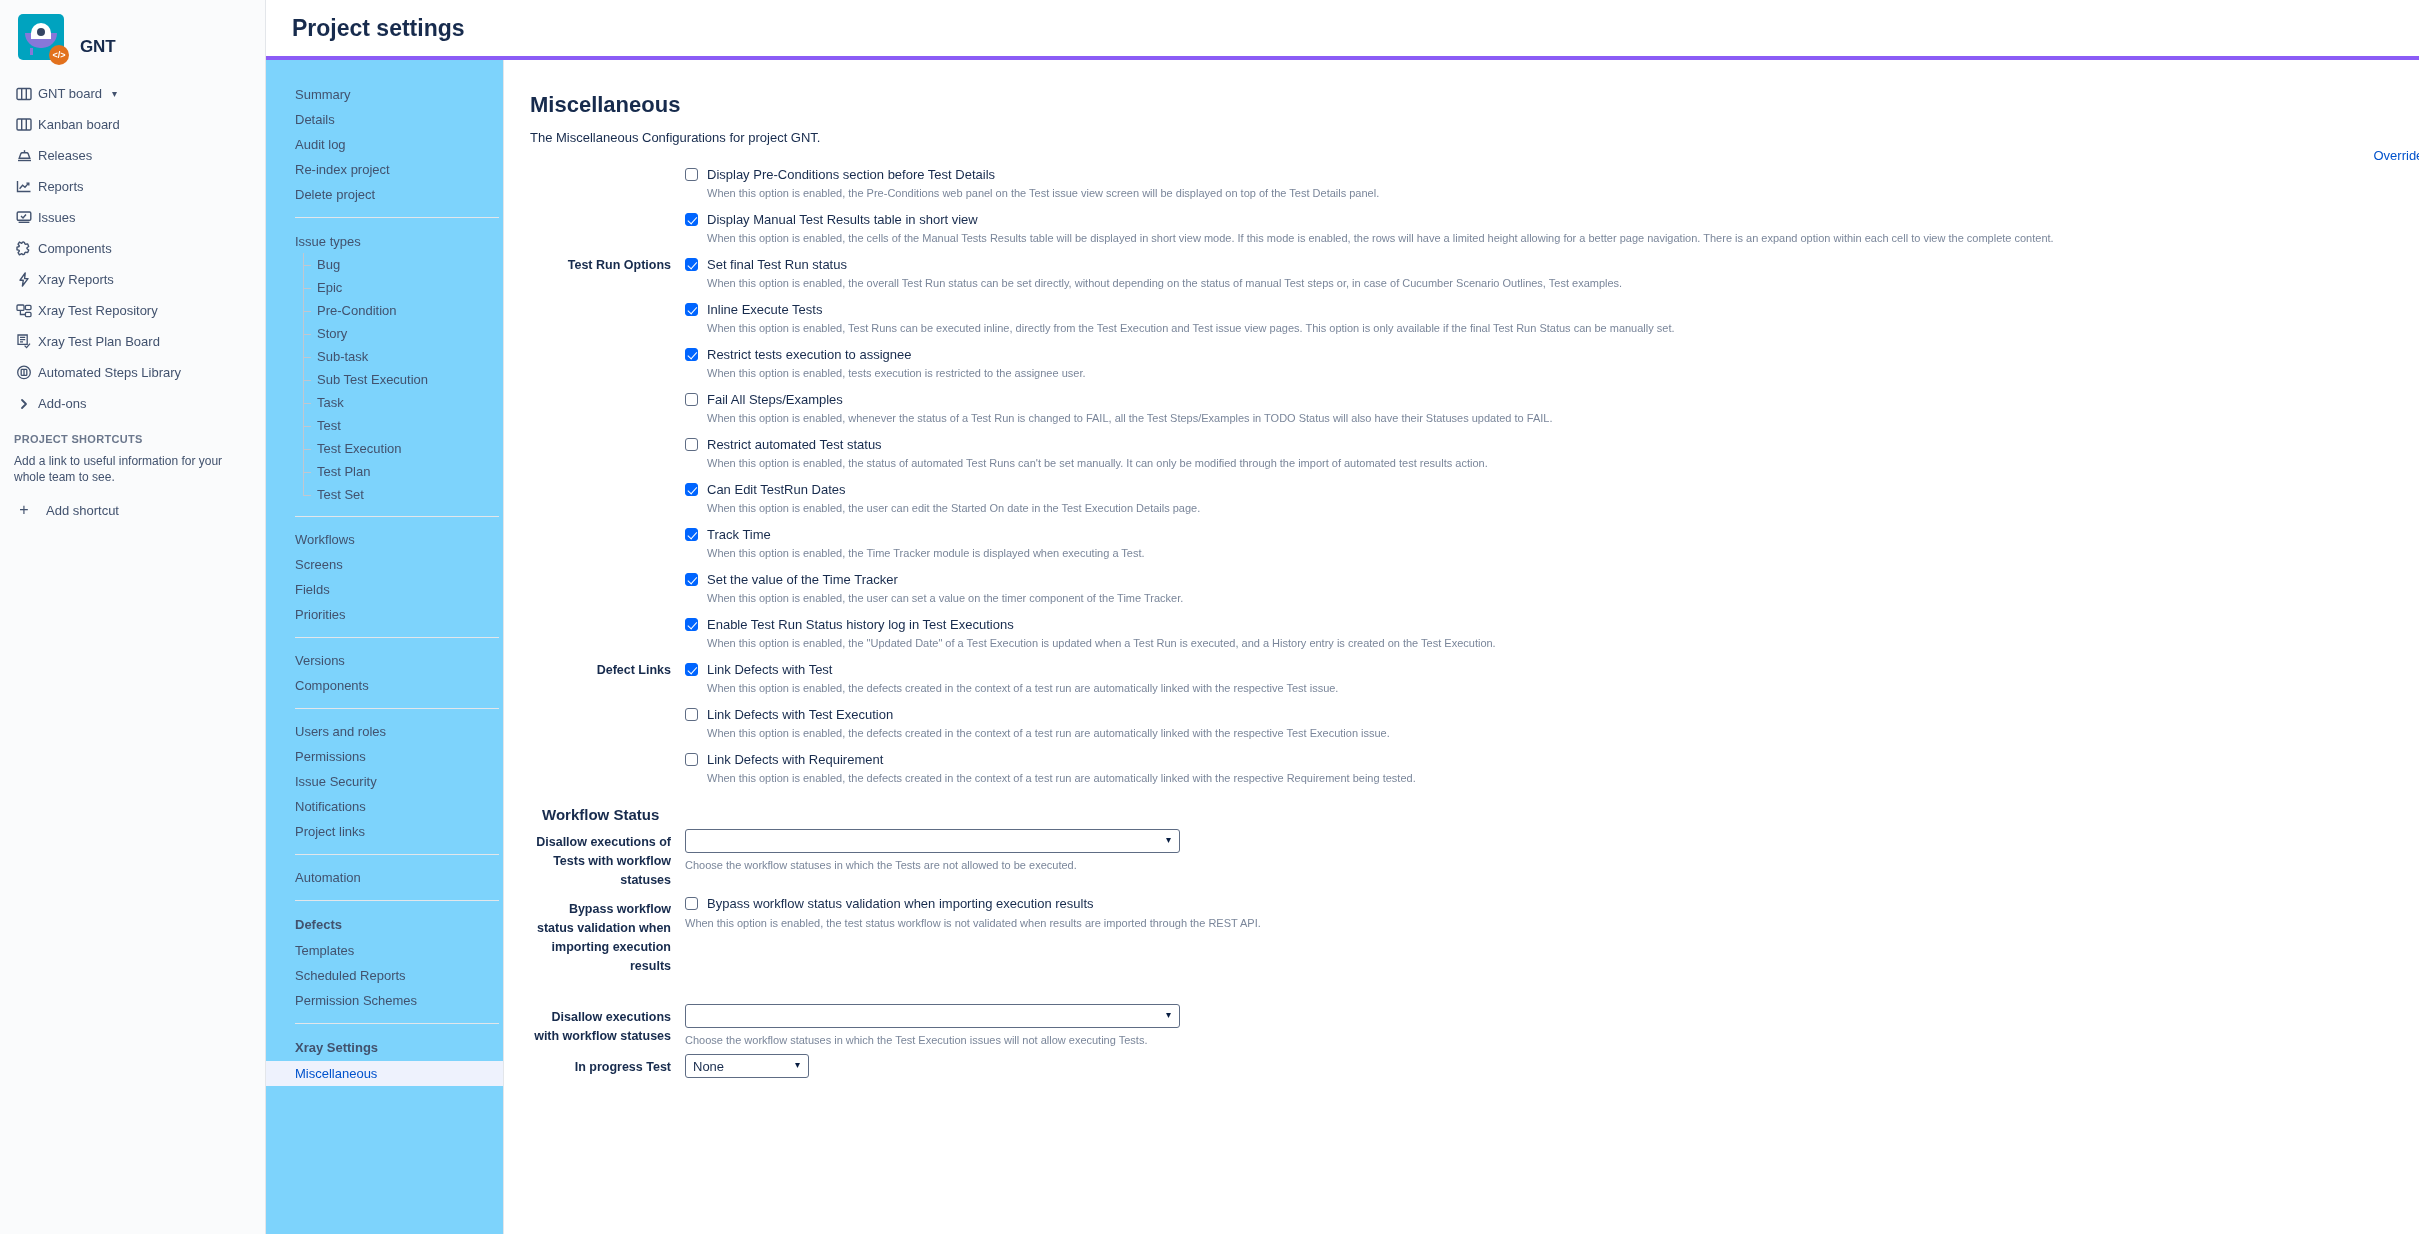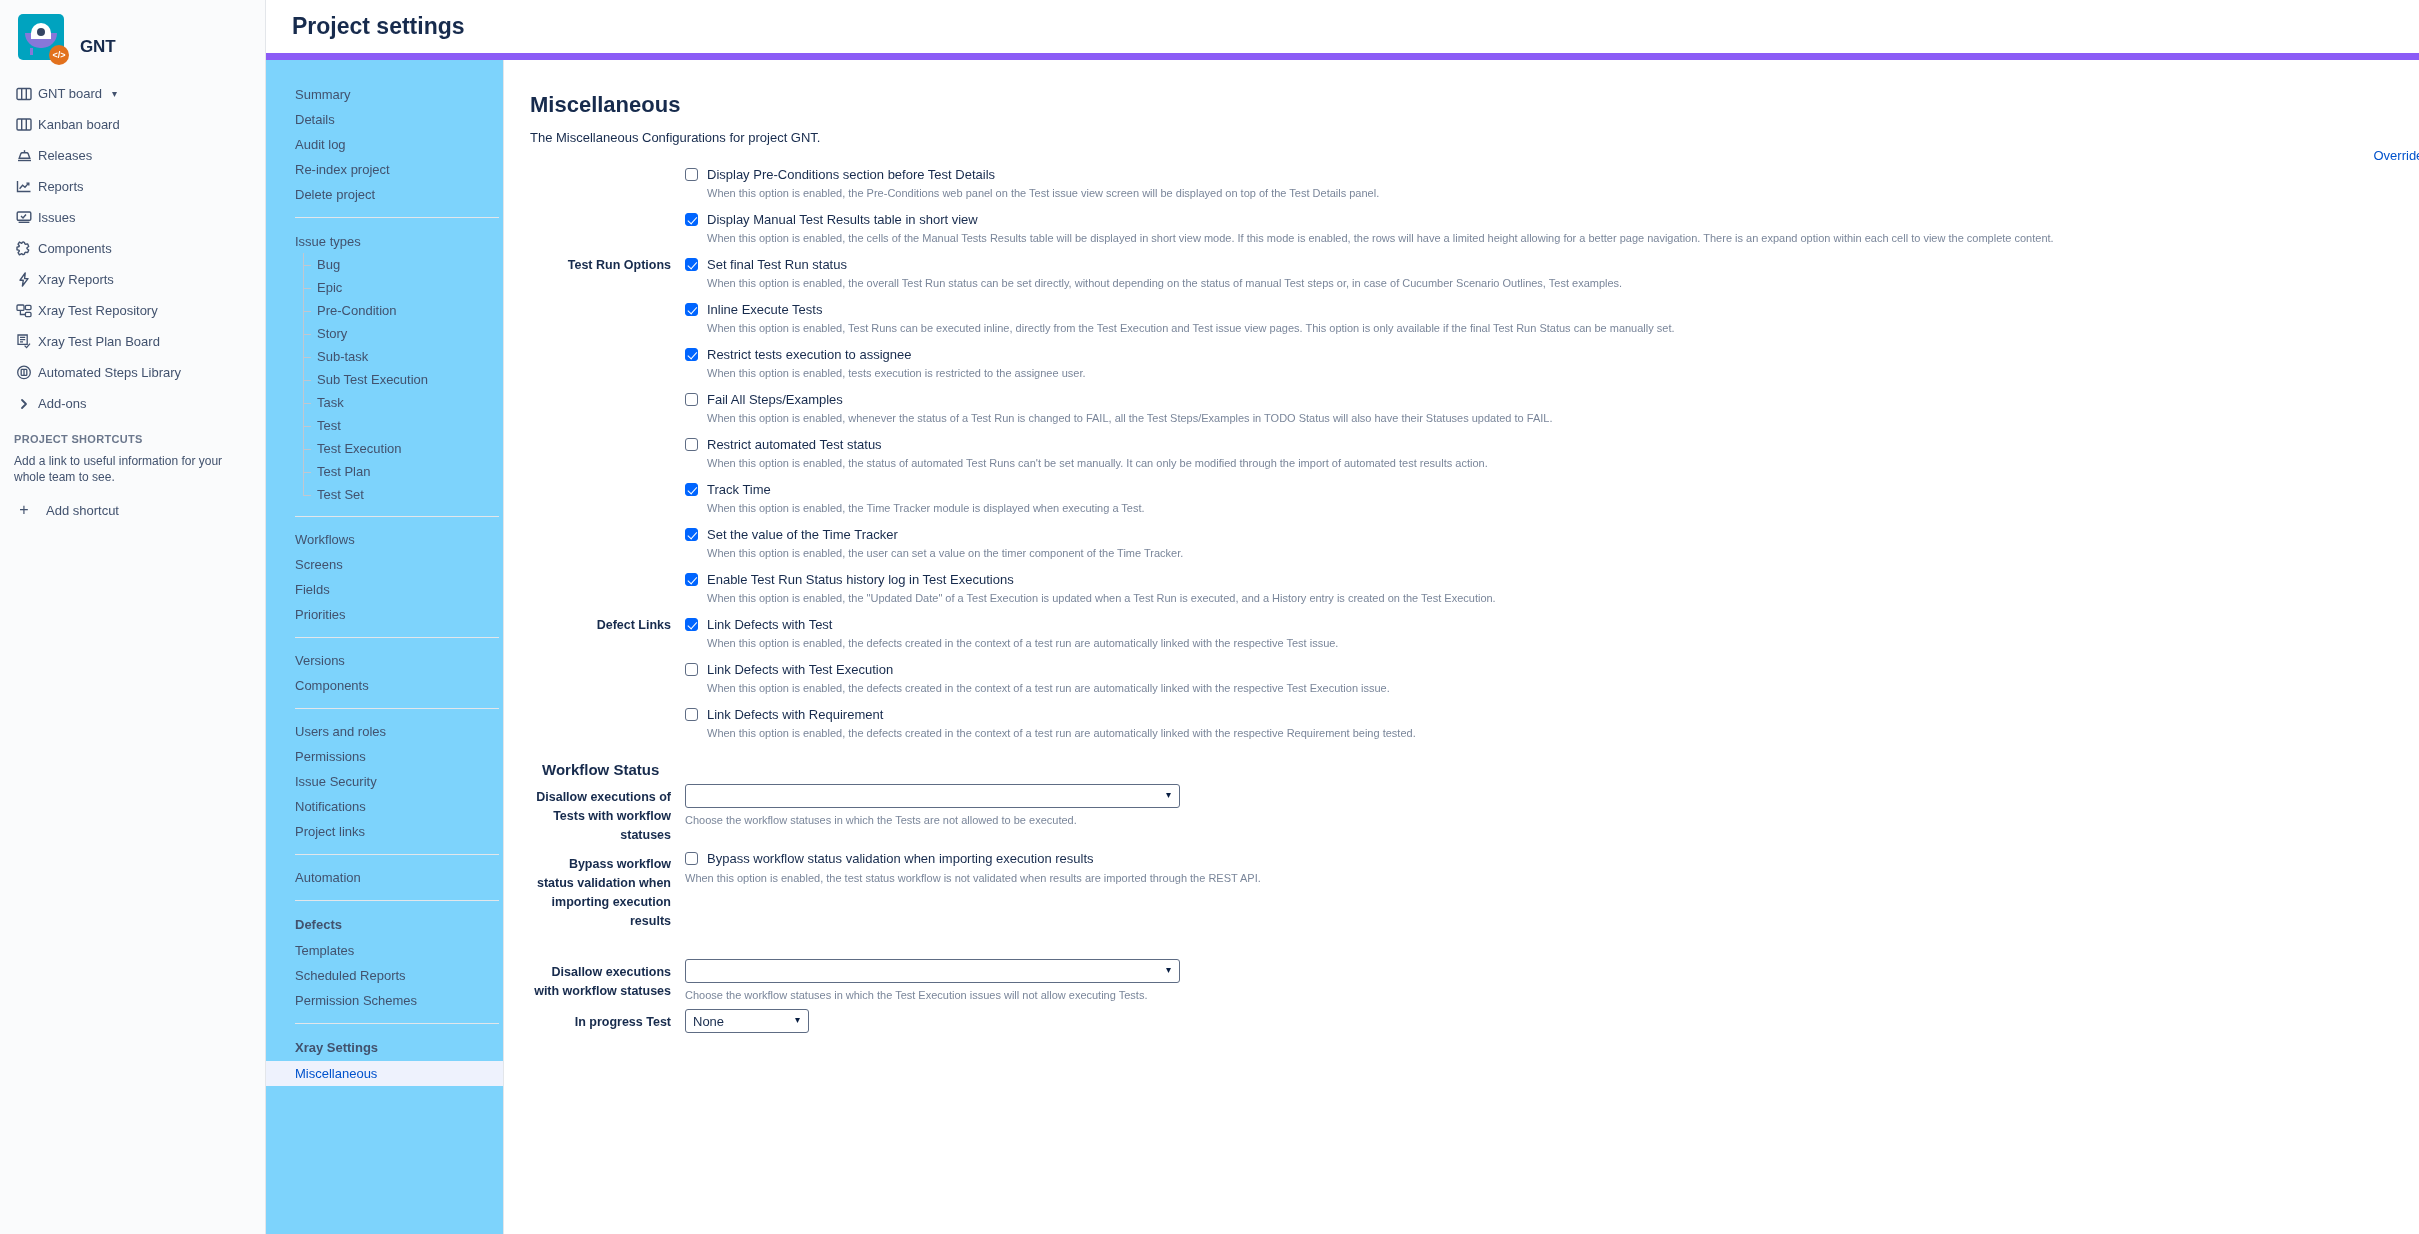--- a/index.html
+++ b/index.html
@@ -90,21 +90,21 @@
   .shortcut-add {
     display: flex; align-items: center; gap: 12px;
     padding-left: 14px; height: 30px; margin-top: 6px;
     font-size: 13px; color: #42526e; cursor: pointer;
   }
   .shortcut-add .plus { font-size: 16px; width: 20px; text-align: center; }
 
   
   .settings-wrap { flex: 1; display: flex; flex-direction: column; min-width: 0; }
   .page-head {
-    height: 60px; border-bottom: 7px solid #8b5cf6;
+    height: 60px; border-bottom: 4px solid #8b5cf6;
     display: flex; align-items: center;
     padding-left: 26px;
     background: #fff;
   }
   .page-title { font-size: 23px; font-weight: 600; color: #172b4d; }
 
   .body-row { flex: 1; display: flex; min-height: 0; }
 
   .set-nav {
     width: 238px; min-width: 238px;
@@ -519,20 +519,30 @@
             <div class="opt-legend"></div>
             <div class="opt-main">
               <div class="cb-line">
                 <span class="cb"></span>
                 <span class="cb-label">Restrict automated Test status</span>
               </div>
               <div class="opt-desc">When this option is enabled, the status of automated Test Runs can't be set manually. It can only be modified through the import of automated test results action.</div>
             </div>
           </div>
 
+          <div class="opt-row opt-block">
+            <div class="opt-legend"></div>
+            <div class="opt-main">
+              <div class="cb-line">
+                <span class="cb on"></span>
+                <span class="cb-label">Can Edit TestRun Dates</span>
+              </div>
+              <div class="opt-desc">When this option is enabled, the user can edit the Started On date in the Test Execution Details page.</div>
+            </div>
+          </div>
 
           <div class="opt-row opt-block">
             <div class="opt-legend"></div>
             <div class="opt-main">
               <div class="cb-line">
                 <span class="cb on"></span>
                 <span class="cb-label">Track Time</span>
               </div>
               <div class="opt-desc">When this option is enabled, the Time Tracker module is displayed when executing a Test.</div>
             </div>

